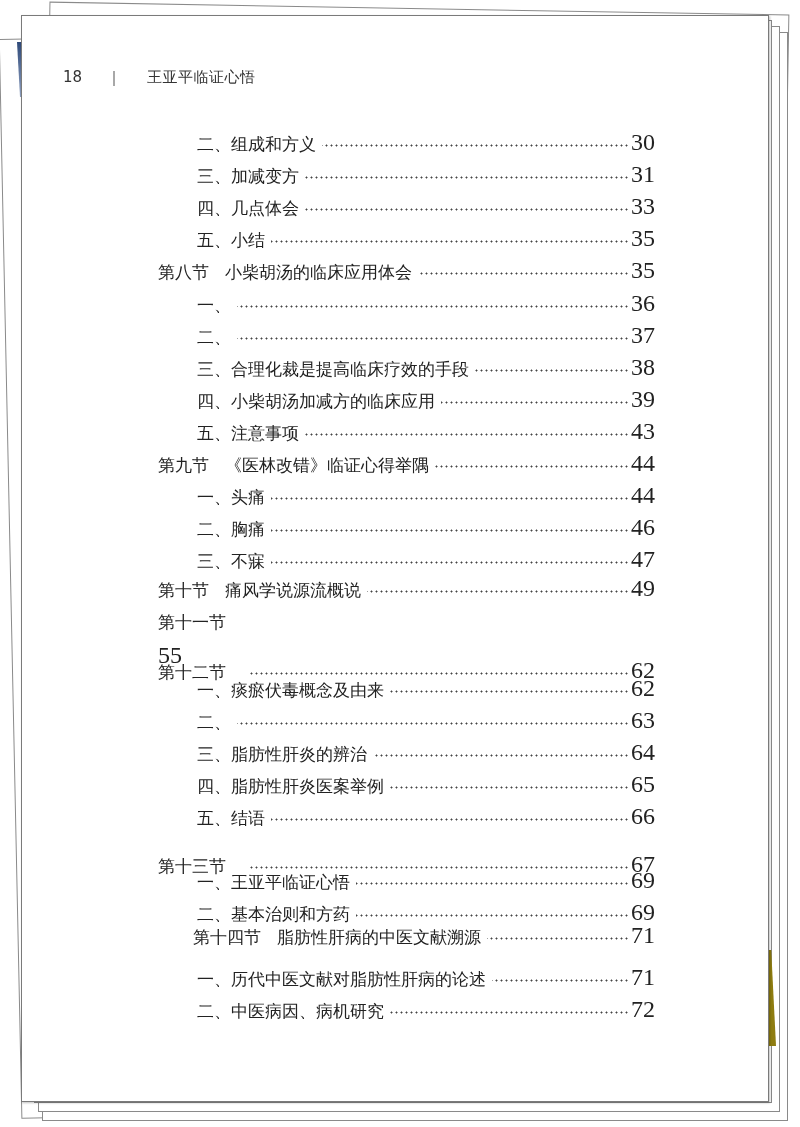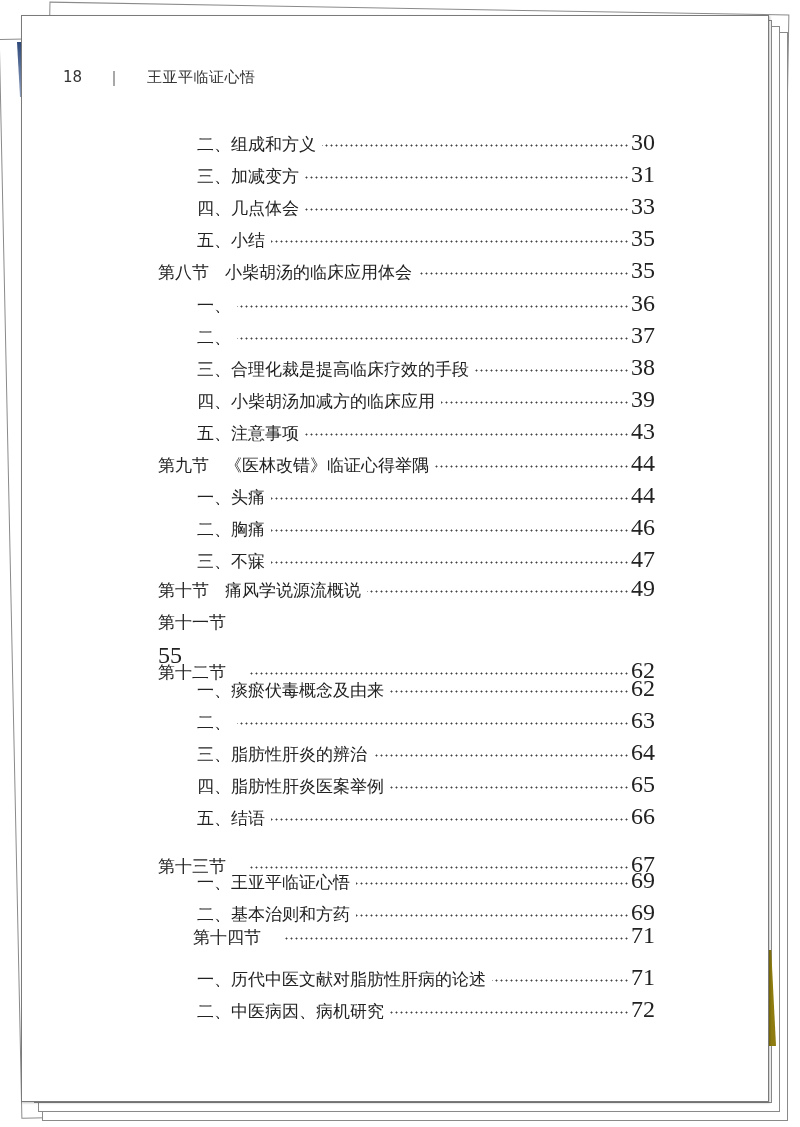--- a/index.html
+++ b/index.html
@@ -215,20 +215,21 @@
         <span class="pg">69</span>
       </div>
       <div class="row l2" style="top: 770.4px;">
         <span class="num">二、</span>
         <span class="txt">基本治则和方药</span>
         <span class="dots"></span>
         <span class="pg">69</span>
       </div>
       <div class="row l1" style="top: 793px; margin-left: 35px;">
         <span class="num">第十四节</span>
+        <span class="txt">脂肪性肝病的中医文献溯源</span>
         <span class="dots"></span>
         <span class="pg">71</span>
       </div>
       <div class="row l2" style="top: 834.6px;">
         <span class="num">一、</span>
         <span class="txt">历代中医文献对脂肪性肝病的论述</span>
         <span class="dots"></span>
         <span class="pg">71</span>
       </div>
       <div class="row l2" style="top: 866.7px;">

